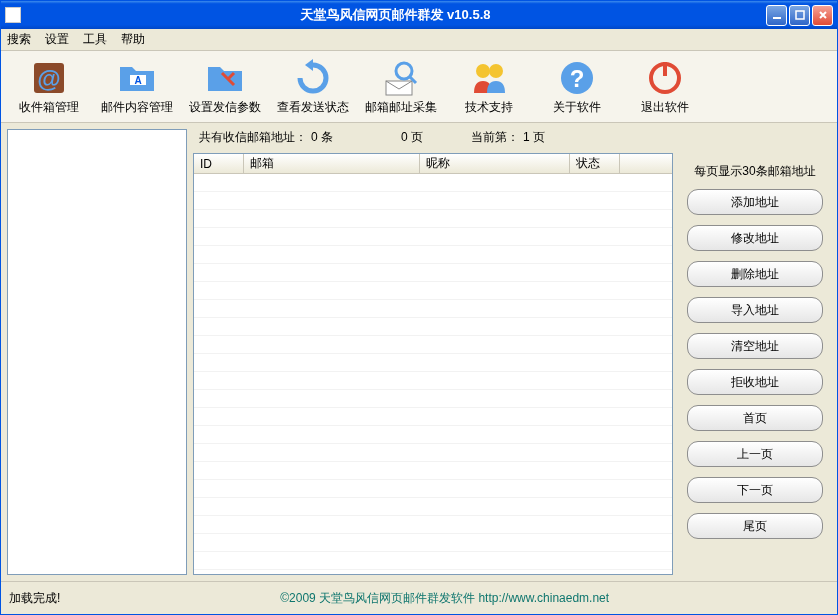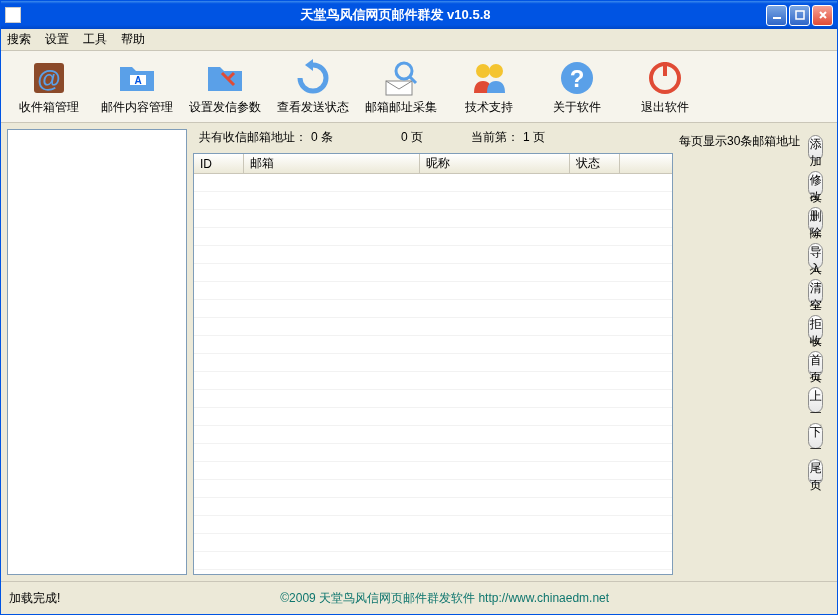--- a/index.html
+++ b/index.html
@@ -28,21 +28,21 @@
 
 .leftpane { width: 180px; background: #fff; border: 1px solid #7f9db9; }
 
 .centerpane { flex: 1; display: flex; flex-direction: column; }
 .stats { height: 24px; display: flex; align-items: flex-start; padding: 0 6px; gap: 4px; }
 .table-wrap { flex: 1; border: 1px solid #7f9db9; background: #fff; display: flex; flex-direction: column; overflow: hidden; }
 .thead { height: 20px; background: linear-gradient(to bottom, #fff, #ece9d8); border-bottom: 1px solid #cac6b8; display: flex; }
 .th { border-right: 1px solid #cac6b8; padding: 5px 6px; display: flex; align-items: center; }
 .tbody { flex: 1; overflow: auto; background: repeating-linear-gradient(to bottom, #fff 0, #fff 17px, #f2f2f2 17px, #f2f2f2 18px); }
 
-.rightpane { width: 152px; display: flex; flex-direction: row; }
+.rightpane { width: 152px; display: flex; flex-direction: column; margin-top: 30px; }
 .rightinfo { height: 24px; display: flex; align-items: center; justify-content: center; }
 .btncol { flex: 1; display: flex; flex-direction: column; gap: 10px; padding: 6px 8px; }
 .actbtn { height: 26px; background: linear-gradient(to bottom, #fff, #e6e6e6); border: 1px solid #8e8e8e; border-radius: 11px; cursor: pointer; font-size: 12px; font-family: inherit; }
 
 .statusbar { height: 22px; border-top: 1px solid #cac6b8; display: flex; align-items: center; padding: 16px 8px; background: #ece9d8; }
 .statusbar .copy { flex: 1; text-align: center; color: #0f766e; }
 </style>
 </head>
 <body>
 

